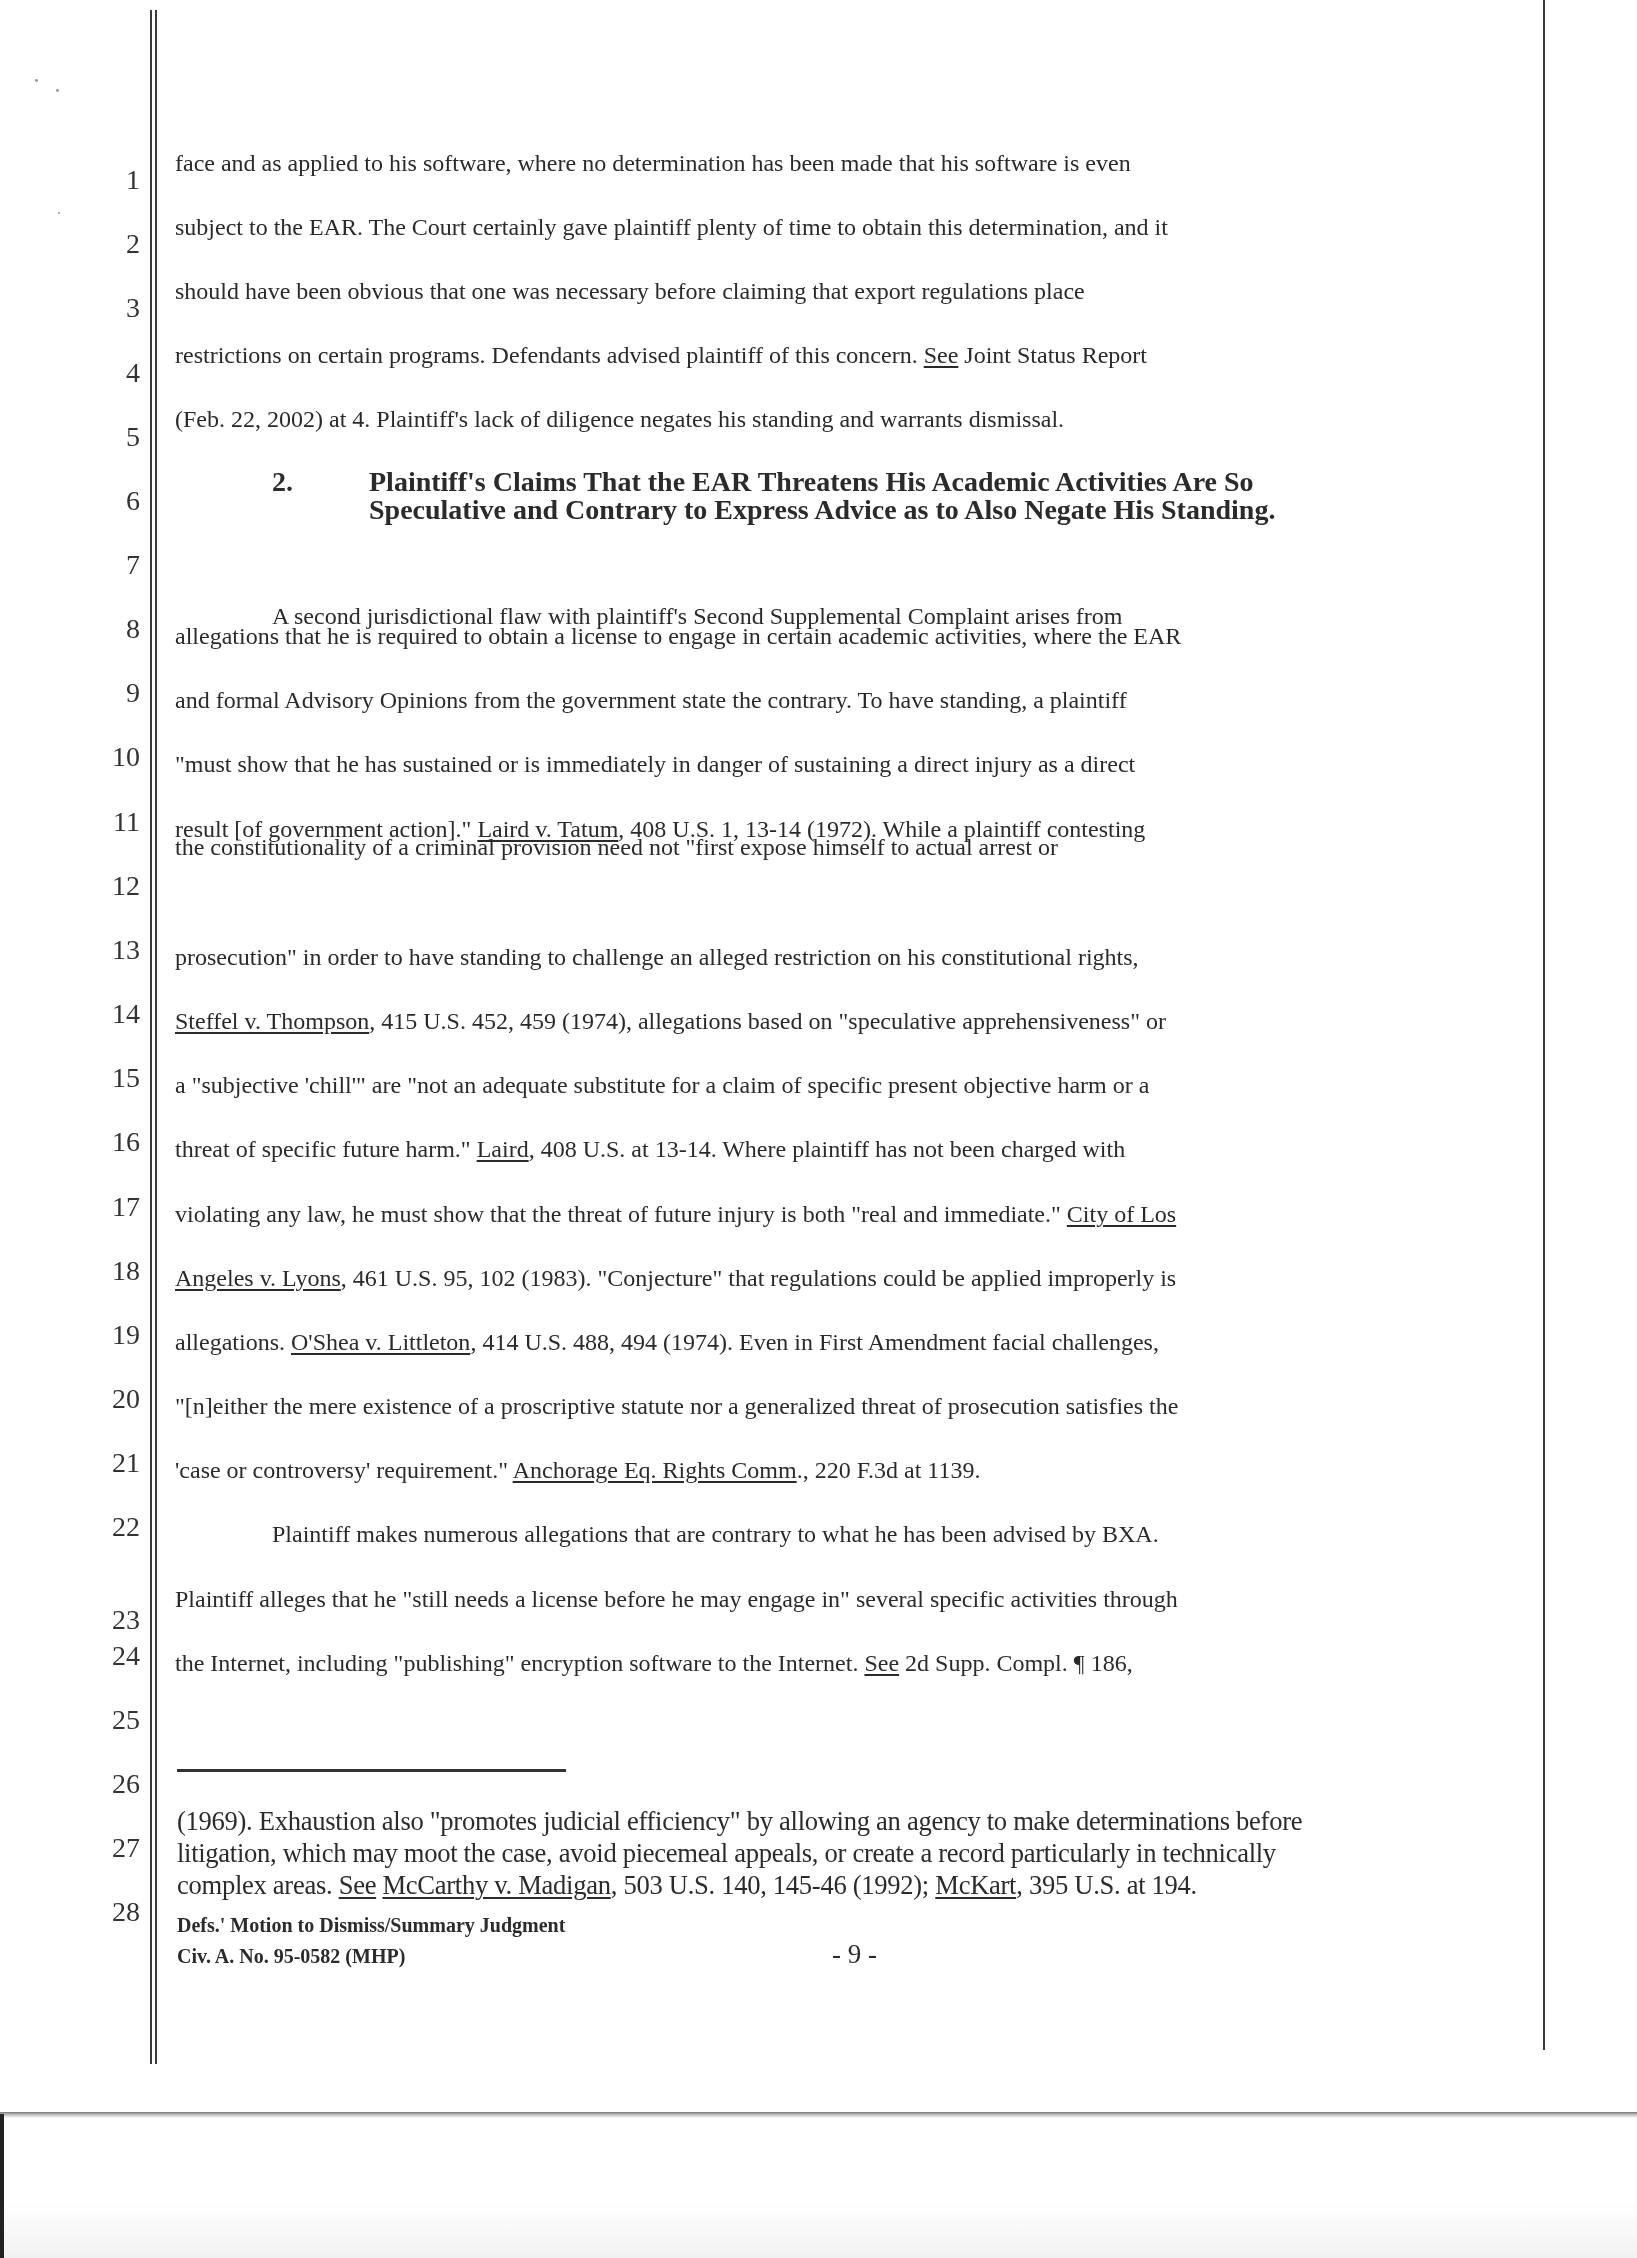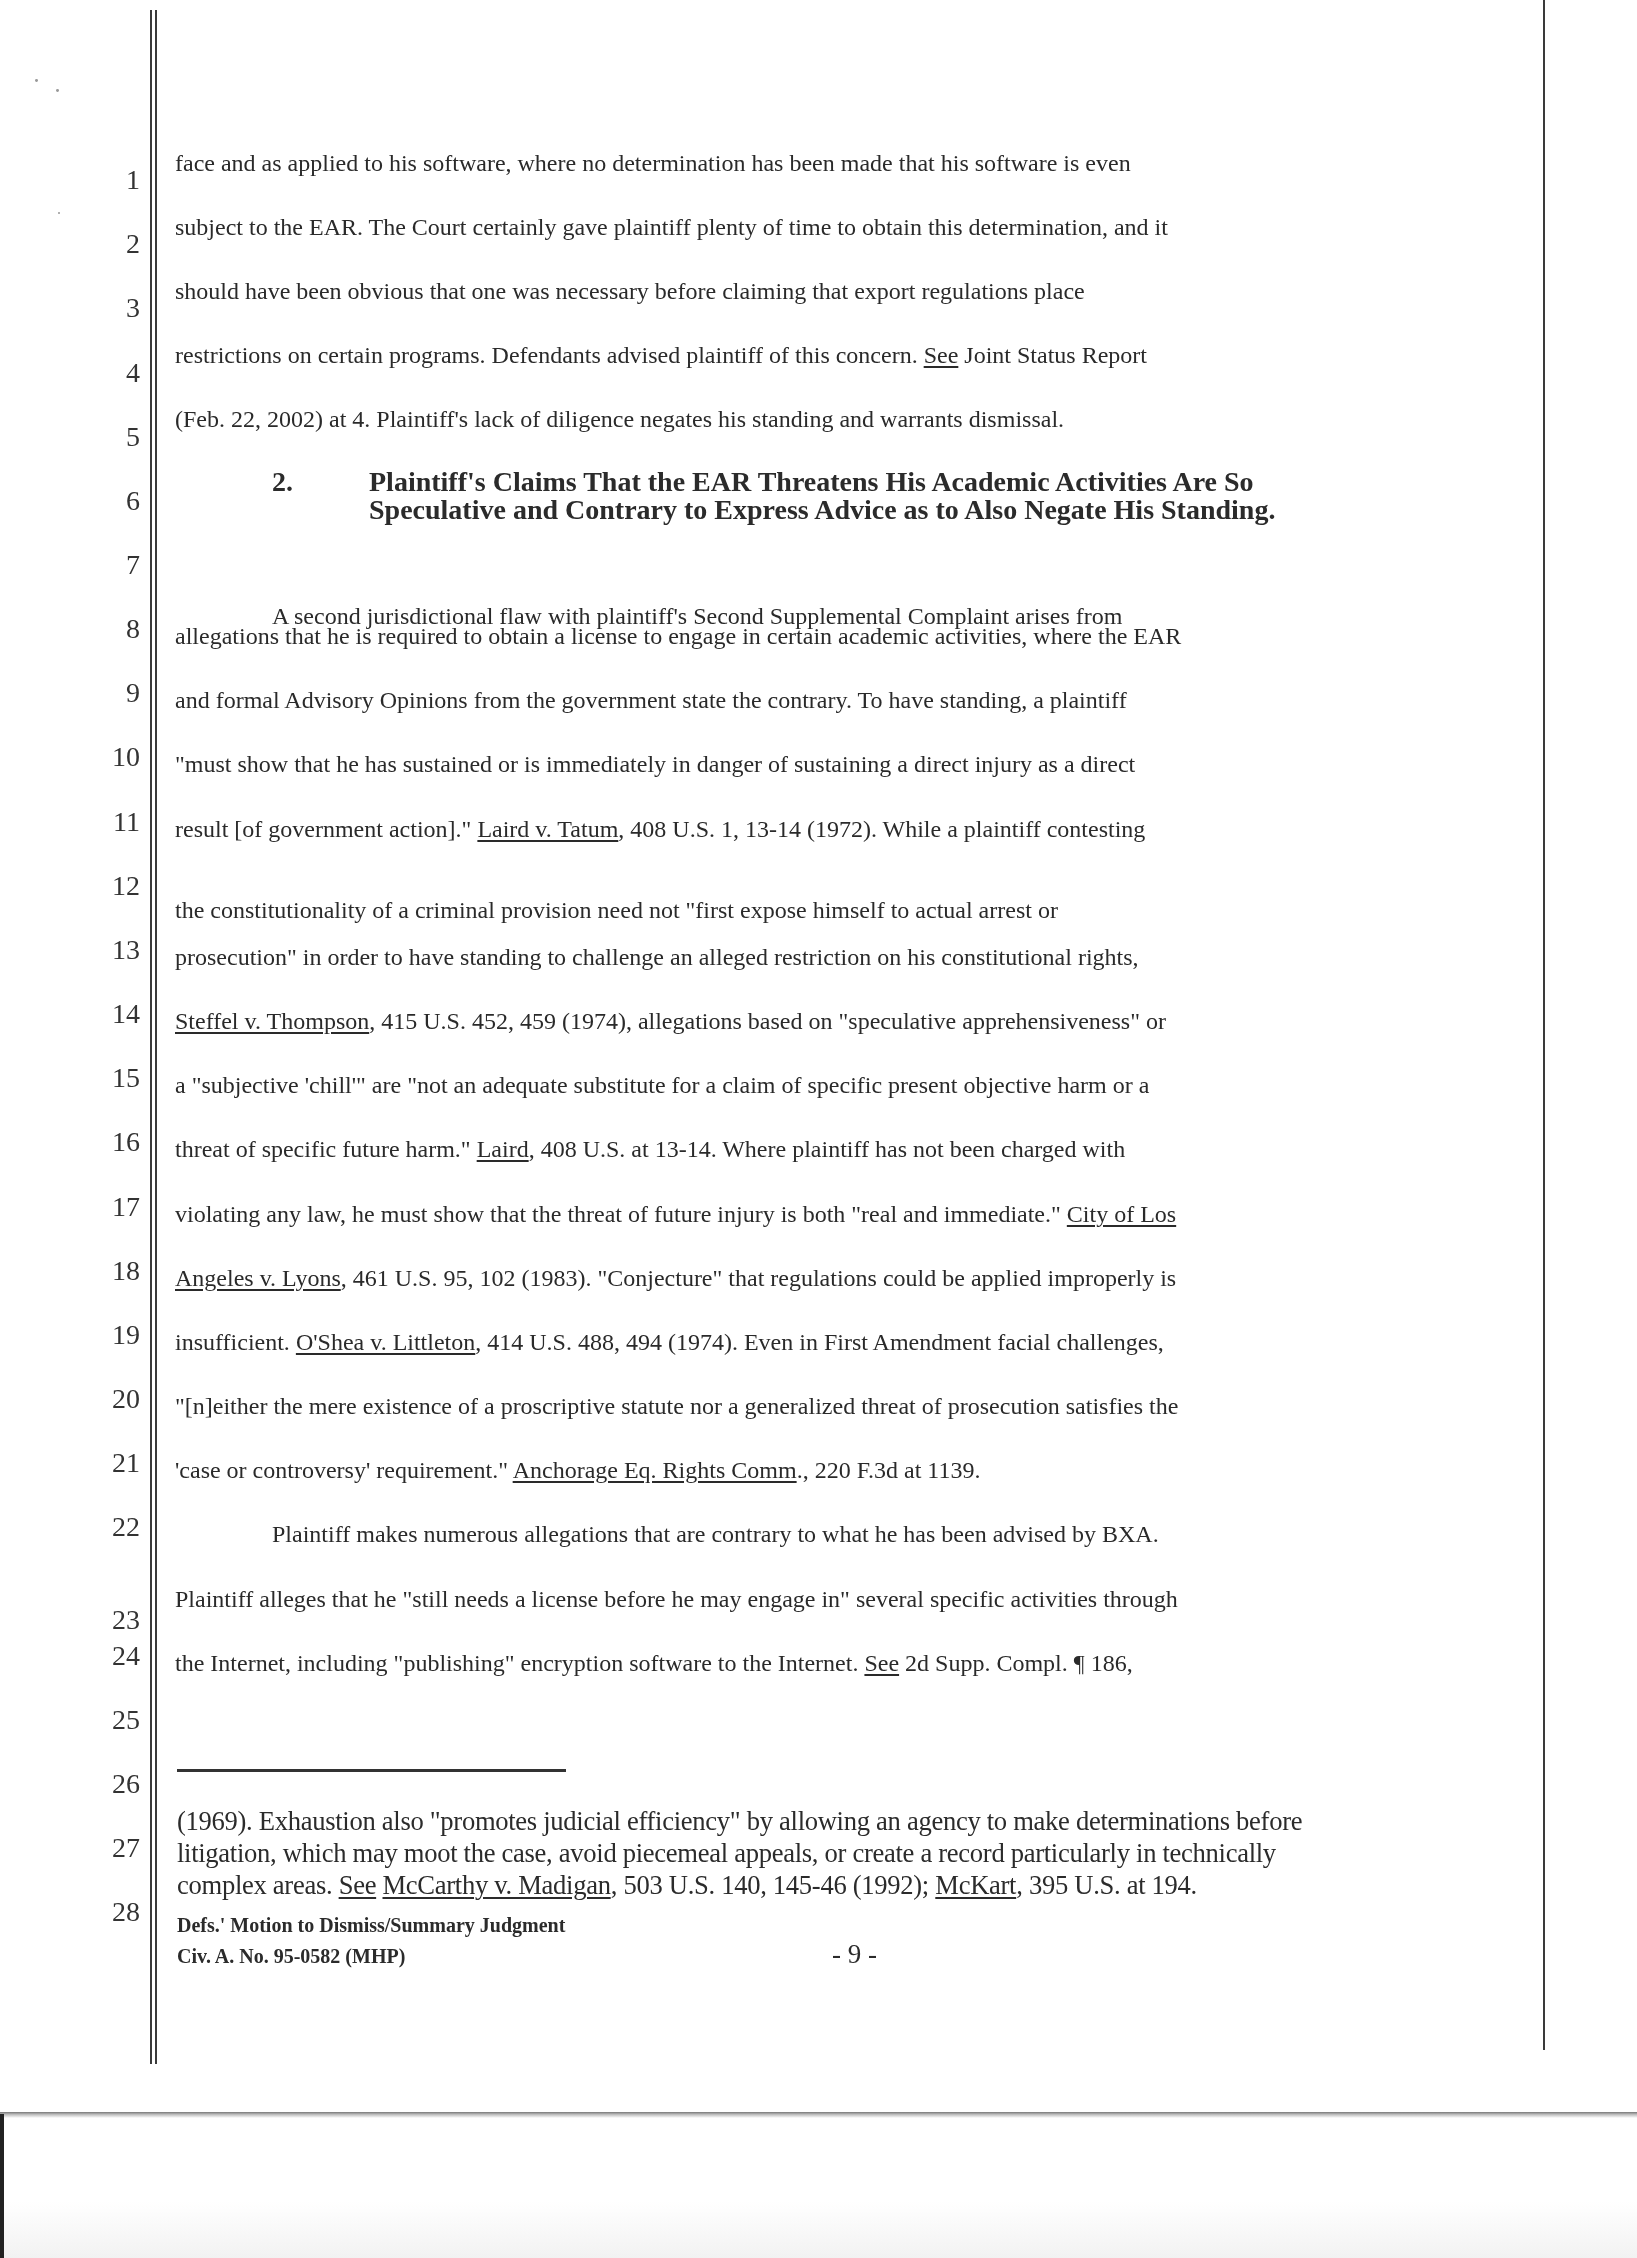--- a/index.html
+++ b/index.html
@@ -89,28 +89,28 @@
   <div class="head-num" style="top:468px;">2.</div>
   <div class="head-line" style="top:468px;">Plaintiff's Claims That the EAR Threatens His Academic Activities Are So</div>
   <div class="head-line" style="top:496px;">Speculative and Contrary to Express Advice as to Also Negate His Standing.</div>
 
   <div id="body2">
       <div class="tl indent" style="top: 560px; margin-top: 44px;">A second jurisdictional flaw with plaintiff's Second Supplemental Complaint arises from</div>
       <div class="tl" style="top: 624px;">allegations that he is required to obtain a license to engage in certain academic activities, where the EAR</div>
       <div class="tl" style="top: 688px;">and formal Advisory Opinions from the government state the contrary.  To have standing, a plaintiff</div>
       <div class="tl" style="top: 752px;">"must show that he has sustained or is immediately in danger of sustaining a direct injury as a direct</div>
       <div class="tl" style="top: 817px;"><span>result [of government action]." </span><span class="u">Laird v. Tatum</span><span>, 408 U.S. 1, 13-14 (1972).  While a plaintiff contesting</span></div>
-      <div class="tl" style="top: 898px;">the constitutionality of a criminal provision need not "first expose himself to actual arrest or</div>
+      <div class="tl" style="top: 835px;">the constitutionality of a criminal provision need not "first expose himself to actual arrest or</div>
       <div class="tl" style="top: 945px;">prosecution" in order to have standing to challenge an alleged restriction on his constitutional rights,</div>
       <div class="tl" style="top: 1009px;"><span></span><span class="u">Steffel v. Thompson</span><span>, 415 U.S. 452, 459 (1974), allegations based on "speculative apprehensiveness" or</span></div>
       <div class="tl" style="top: 1073px;">a "subjective 'chill'" are "not an adequate substitute for a claim of specific present objective harm or a</div>
       <div class="tl" style="top: 1137px;"><span>threat of specific future harm." </span><span class="u">Laird</span><span>, 408 U.S. at 13-14.  Where plaintiff has not been charged with</span></div>
       <div class="tl" style="top: 1202px;"><span>violating any law, he must show that the threat of future injury is both "real and immediate." </span><span class="u">City of Los</span><span></span></div>
       <div class="tl" style="top: 1266px;"><span></span><span class="u">Angeles v. Lyons</span><span>, 461 U.S. 95, 102 (1983).  "Conjecture" that regulations could be applied improperly is</span></div>
-      <div class="tl" style="top: 1330px;"><span>insufficient.  </span><span class="u">O'Shea v. Littleton</span><span>, 414 U.S. 488, 494 (1974).  Even in First Amendment facial challenges,</span></div>
+      <div class="tl" style="top: 1330px;"><span>allegations.  </span><span class="u">O'Shea v. Littleton</span><span>, 414 U.S. 488, 494 (1974).  Even in First Amendment facial challenges,</span></div>
       <div class="tl" style="top: 1394px;">"[n]either the mere existence of a proscriptive statute nor a generalized threat of prosecution satisfies the</div>
       <div class="tl" style="top: 1458px;"><span>'case or controversy' requirement." </span><span class="u">Anchorage Eq. Rights Comm</span><span>., 220 F.3d at 1139.</span></div>
       <div class="tl indent" style="top: 1522px;">Plaintiff makes numerous allegations that are contrary to what he has been advised by BXA.</div>
       <div class="tl" style="top: 1587px;">Plaintiff alleges that he "still needs a license before he may engage in" several specific activities through</div>
       <div class="tl" style="top: 1651px;"><span>the Internet, including "publishing" encryption software to the Internet.  </span><span class="u">See</span><span> 2d Supp. Compl. ¶ 186,</span></div>
     </div>
 
   <div class="fn-rule"></div>
   <div class="fn" style="top:1808px;">(1969). Exhaustion also "promotes judicial efficiency" by allowing an agency to make determinations before</div>
   <div class="fn" style="top:1840px;">litigation, which may moot the case, avoid piecemeal appeals, or create a record particularly in technically</div>

